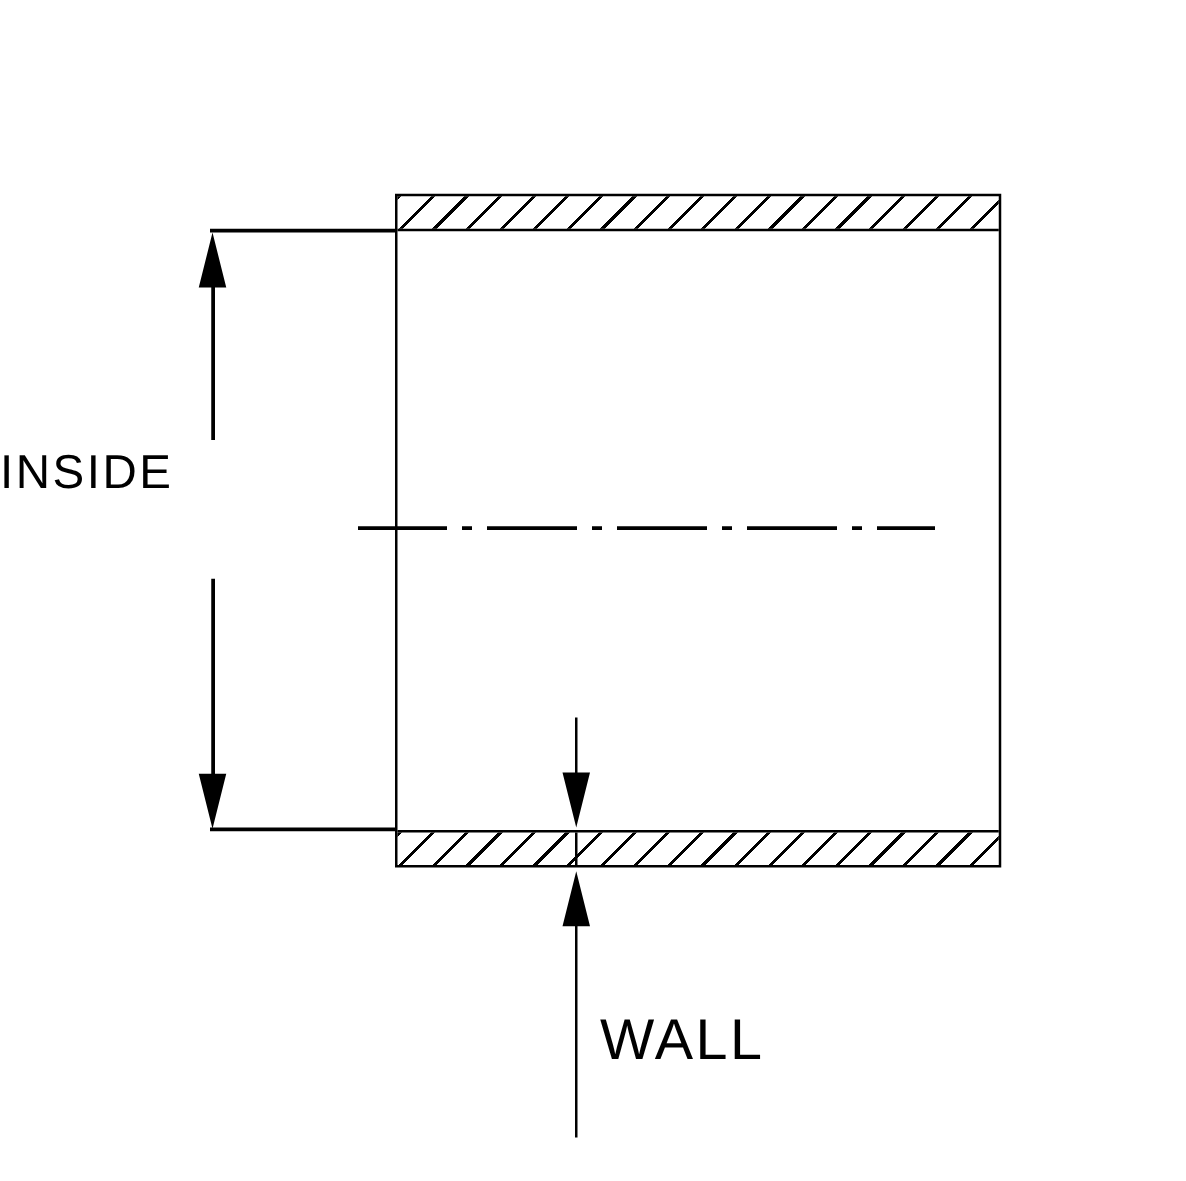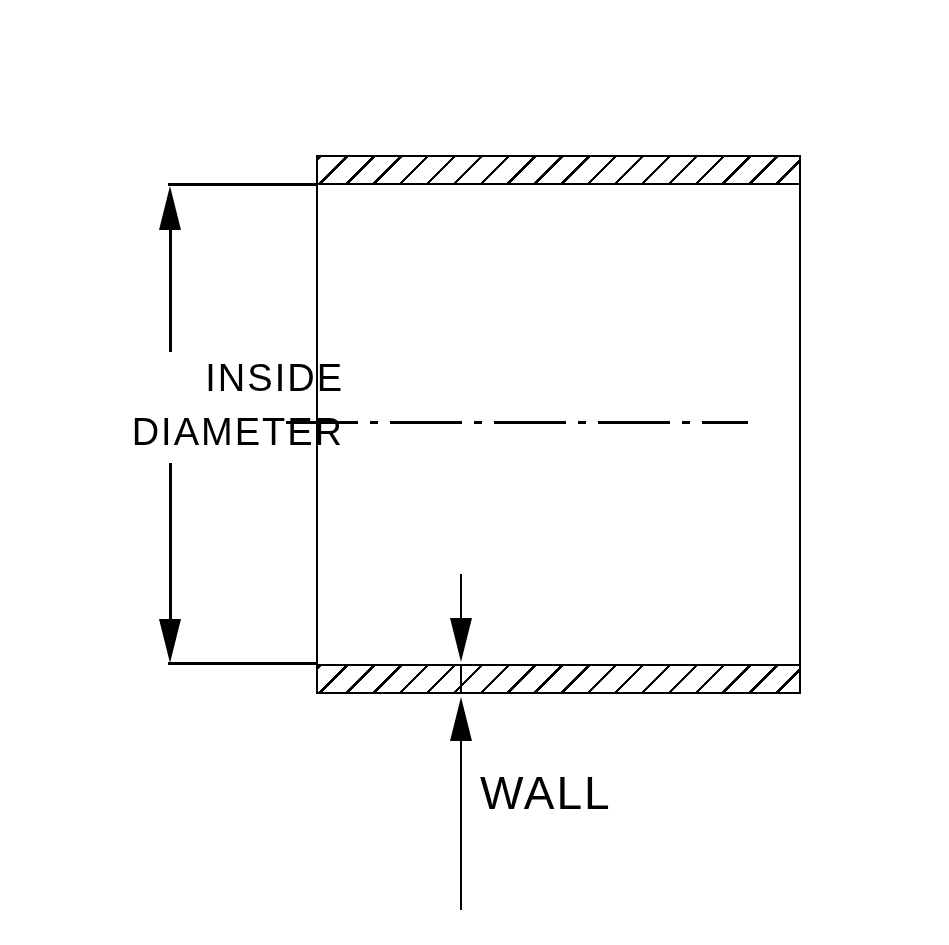--- a/index.html
+++ b/index.html
@@ -72,25 +72,25 @@
   }
   .wt-arrow-up {
     left: 450px; top: 697px;
     border-left: 11px solid transparent;
     border-right: 11px solid transparent;
     border-bottom: 44px solid #000;
   }
 
   
   .label { white-space: nowrap; letter-spacing: 2px; line-height: 1.2; }
-  .label-id { left: 0; width: 344px; text-align: right; font-size: 38px; }
+  .label-id { left: 0; width: 344px; text-align: left; font-size: 38px; }
   .label-inside   { top: 356px; }
   .label-diameter { top: 410px; }
   .label-wt { left: 480px; font-size: 46px; }
-  .label-wall      { top: 766px; }
+  .label-wall      { top: 804px; }
   .label-thickness { top: 836px; }
 </style>
 </head>
 <body>
 
 <div class="canvas">
 
   <div class="abs tube">
     <div class="abs wall wall-top"></div>
     <div class="abs wall wall-bottom"></div>
@@ -100,21 +100,20 @@
 
   <div class="abs ext-line ext-top"></div>
   <div class="abs ext-line ext-bottom"></div>
 
   <div class="abs arrow arrow-up"></div>
   <div class="abs dim-seg dim-seg-upper"></div>
   <div class="abs dim-seg dim-seg-lower"></div>
   <div class="abs arrow arrow-down"></div>
 
   <div class="abs label label-id label-inside">INSIDE</div>
-  <div class="abs label label-id label-diameter">DIAMETER</div>
 
   <div class="abs wt-seg wt-seg-upper"></div>
   <div class="abs arrow wt-arrow-down"></div>
   <div class="abs wt-seg wt-seg-through"></div>
   <div class="abs arrow wt-arrow-up"></div>
   <div class="abs wt-seg wt-seg-lower"></div>
 
   <div class="abs label label-wt label-wall">WALL</div>
 
 </div>

